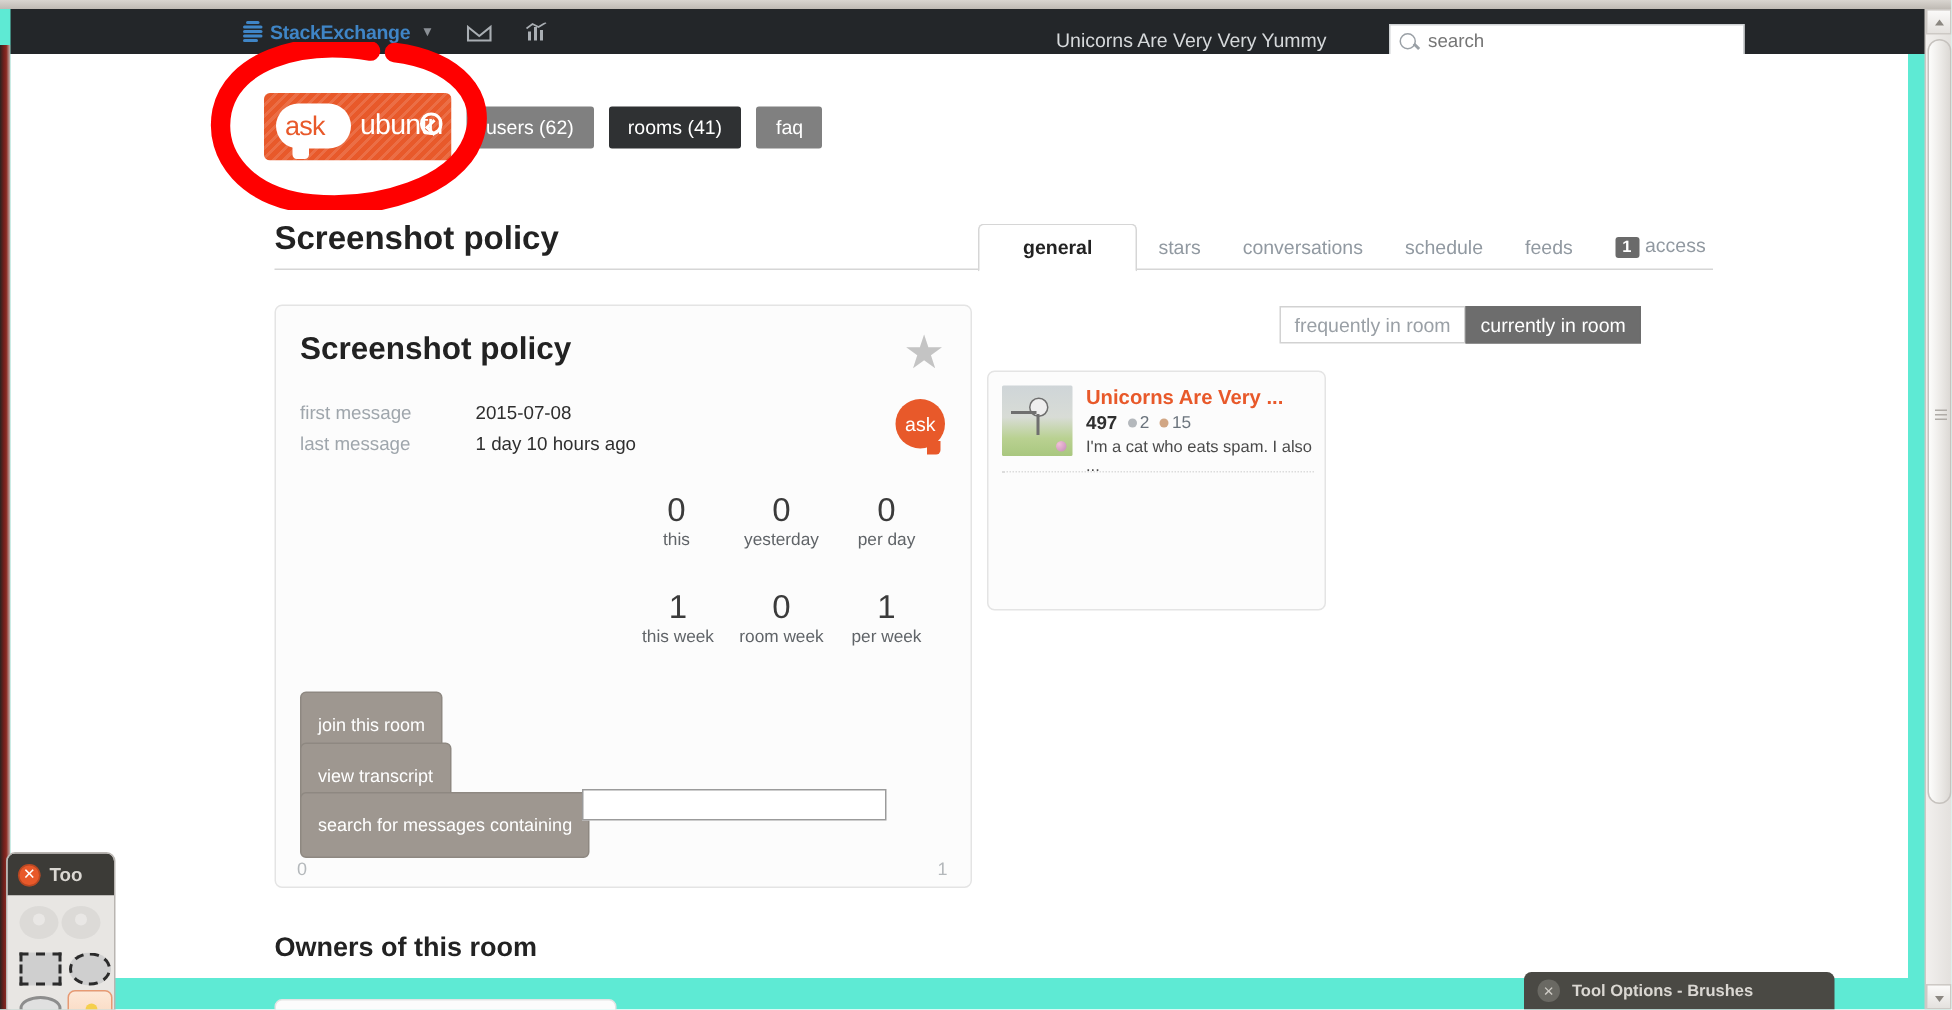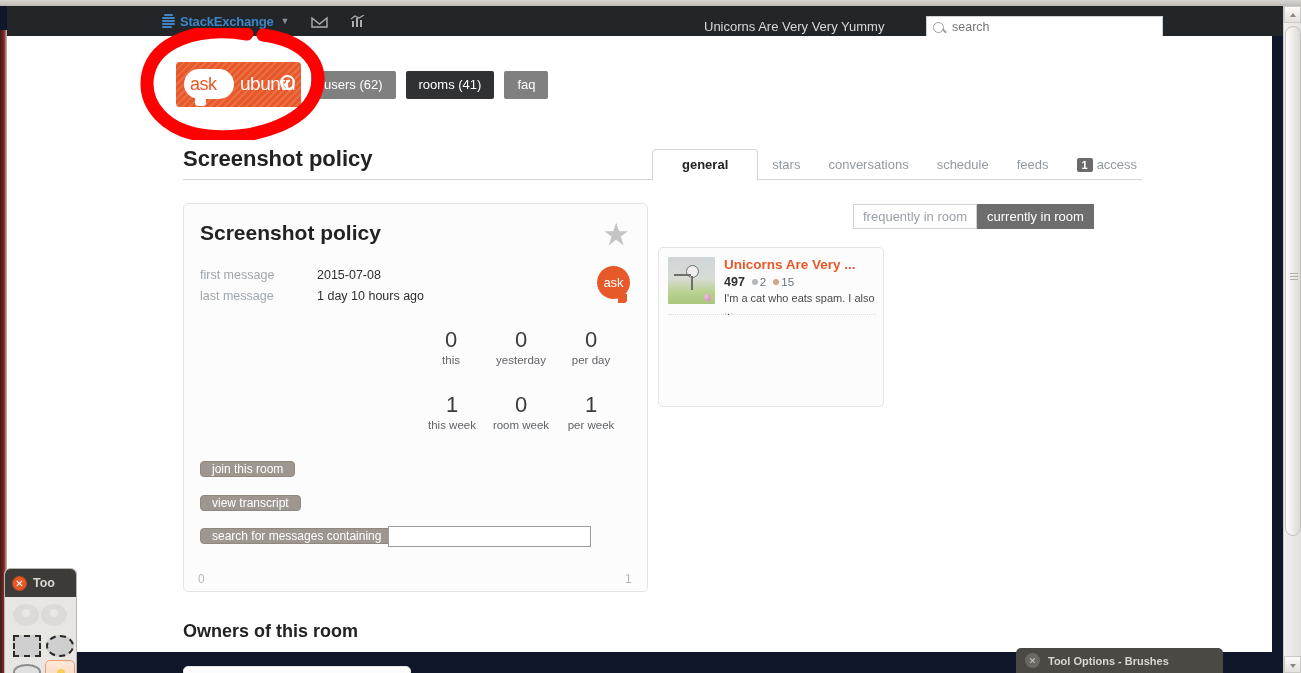--- a/index.html
+++ b/index.html
@@ -5,21 +5,21 @@
   * { box-sizing: border-box; }
   html, body { margin:0; padding:0; }
   body {
     width:1301px; height:673px; position:relative; overflow:hidden;
     background:#ffffff;
     font-family:"Liberation Sans", sans-serif;
     -webkit-font-smoothing:antialiased;
   }
 
   
-  #desktop { position:absolute; inset:0; background:#0f172a; }
+  #desktop { position:absolute; inset:0; background:#5eead4; }
   #win-border-left { position:absolute; left:0; top:30px; width:7px; height:643px;
     background:linear-gradient(to right,#2c2420 0%,#6e201c 35%,#8a2a22 60%,#c9c4bf 100%); }
   #win-topstrip { position:absolute; left:0; top:0; width:1301px; height:6px;
     background:linear-gradient(to bottom,#d9d5d0,#bfbab4); }
 
   
   #topbar { position:absolute; left:7px; top:6px; width:1287px; height:30px;
     background:#232629; display:flex; align-items:center; }
   #se-brand { display:flex; align-items:center; gap:5px; margin-left:155px; }
   .se-logo-bars { width:13px; height:14px; display:flex; flex-direction:column; justify-content:space-between; }
@@ -89,21 +89,21 @@
 
   .meta-row { position:absolute; font-size:12.5px; }
   .meta-label { color:#9fa6ac; }
   .meta-val { color:#2f2f2f; }
 
   .stat { position:absolute; text-align:center; width:70px; }
   .stat .n { font-size:22px; color:#3b3b3b; line-height:26px; }
   .stat .l { font-size:11.5px; color:#606468; margin-top:1px; }
 
   .rbtn { position:absolute; background:#9e9790; color:#fff; font-size:12px; border-radius:4px;
-    padding:0 11px; border:1px solid #8e8881; }
+    padding:14px 11px; border:1px solid #8e8881; }
   #msg-input { position:absolute; left:381px; top:490px; width:203px; height:21px;
     border:1px solid #9b9b9b; background:#fff; }
   #card-foot-left { position:absolute; left:191px; top:536px; font-size:12px; color:#b4b8bb; }
   #card-foot-right { position:absolute; left:618px; top:536px; font-size:12px; color:#b4b8bb; }
 
   
   #people-toggle { position:absolute; left:846px; top:168px; display:flex; }
   .ptog { font-size:13px; padding:4px 9px; }
   .ptog.off { color:#9aa0a6; border:1px solid #d2d2d2; background:#fff; }
   .ptog.on { color:#fff; background:#6d6d6d; border:1px solid #6d6d6d; }

